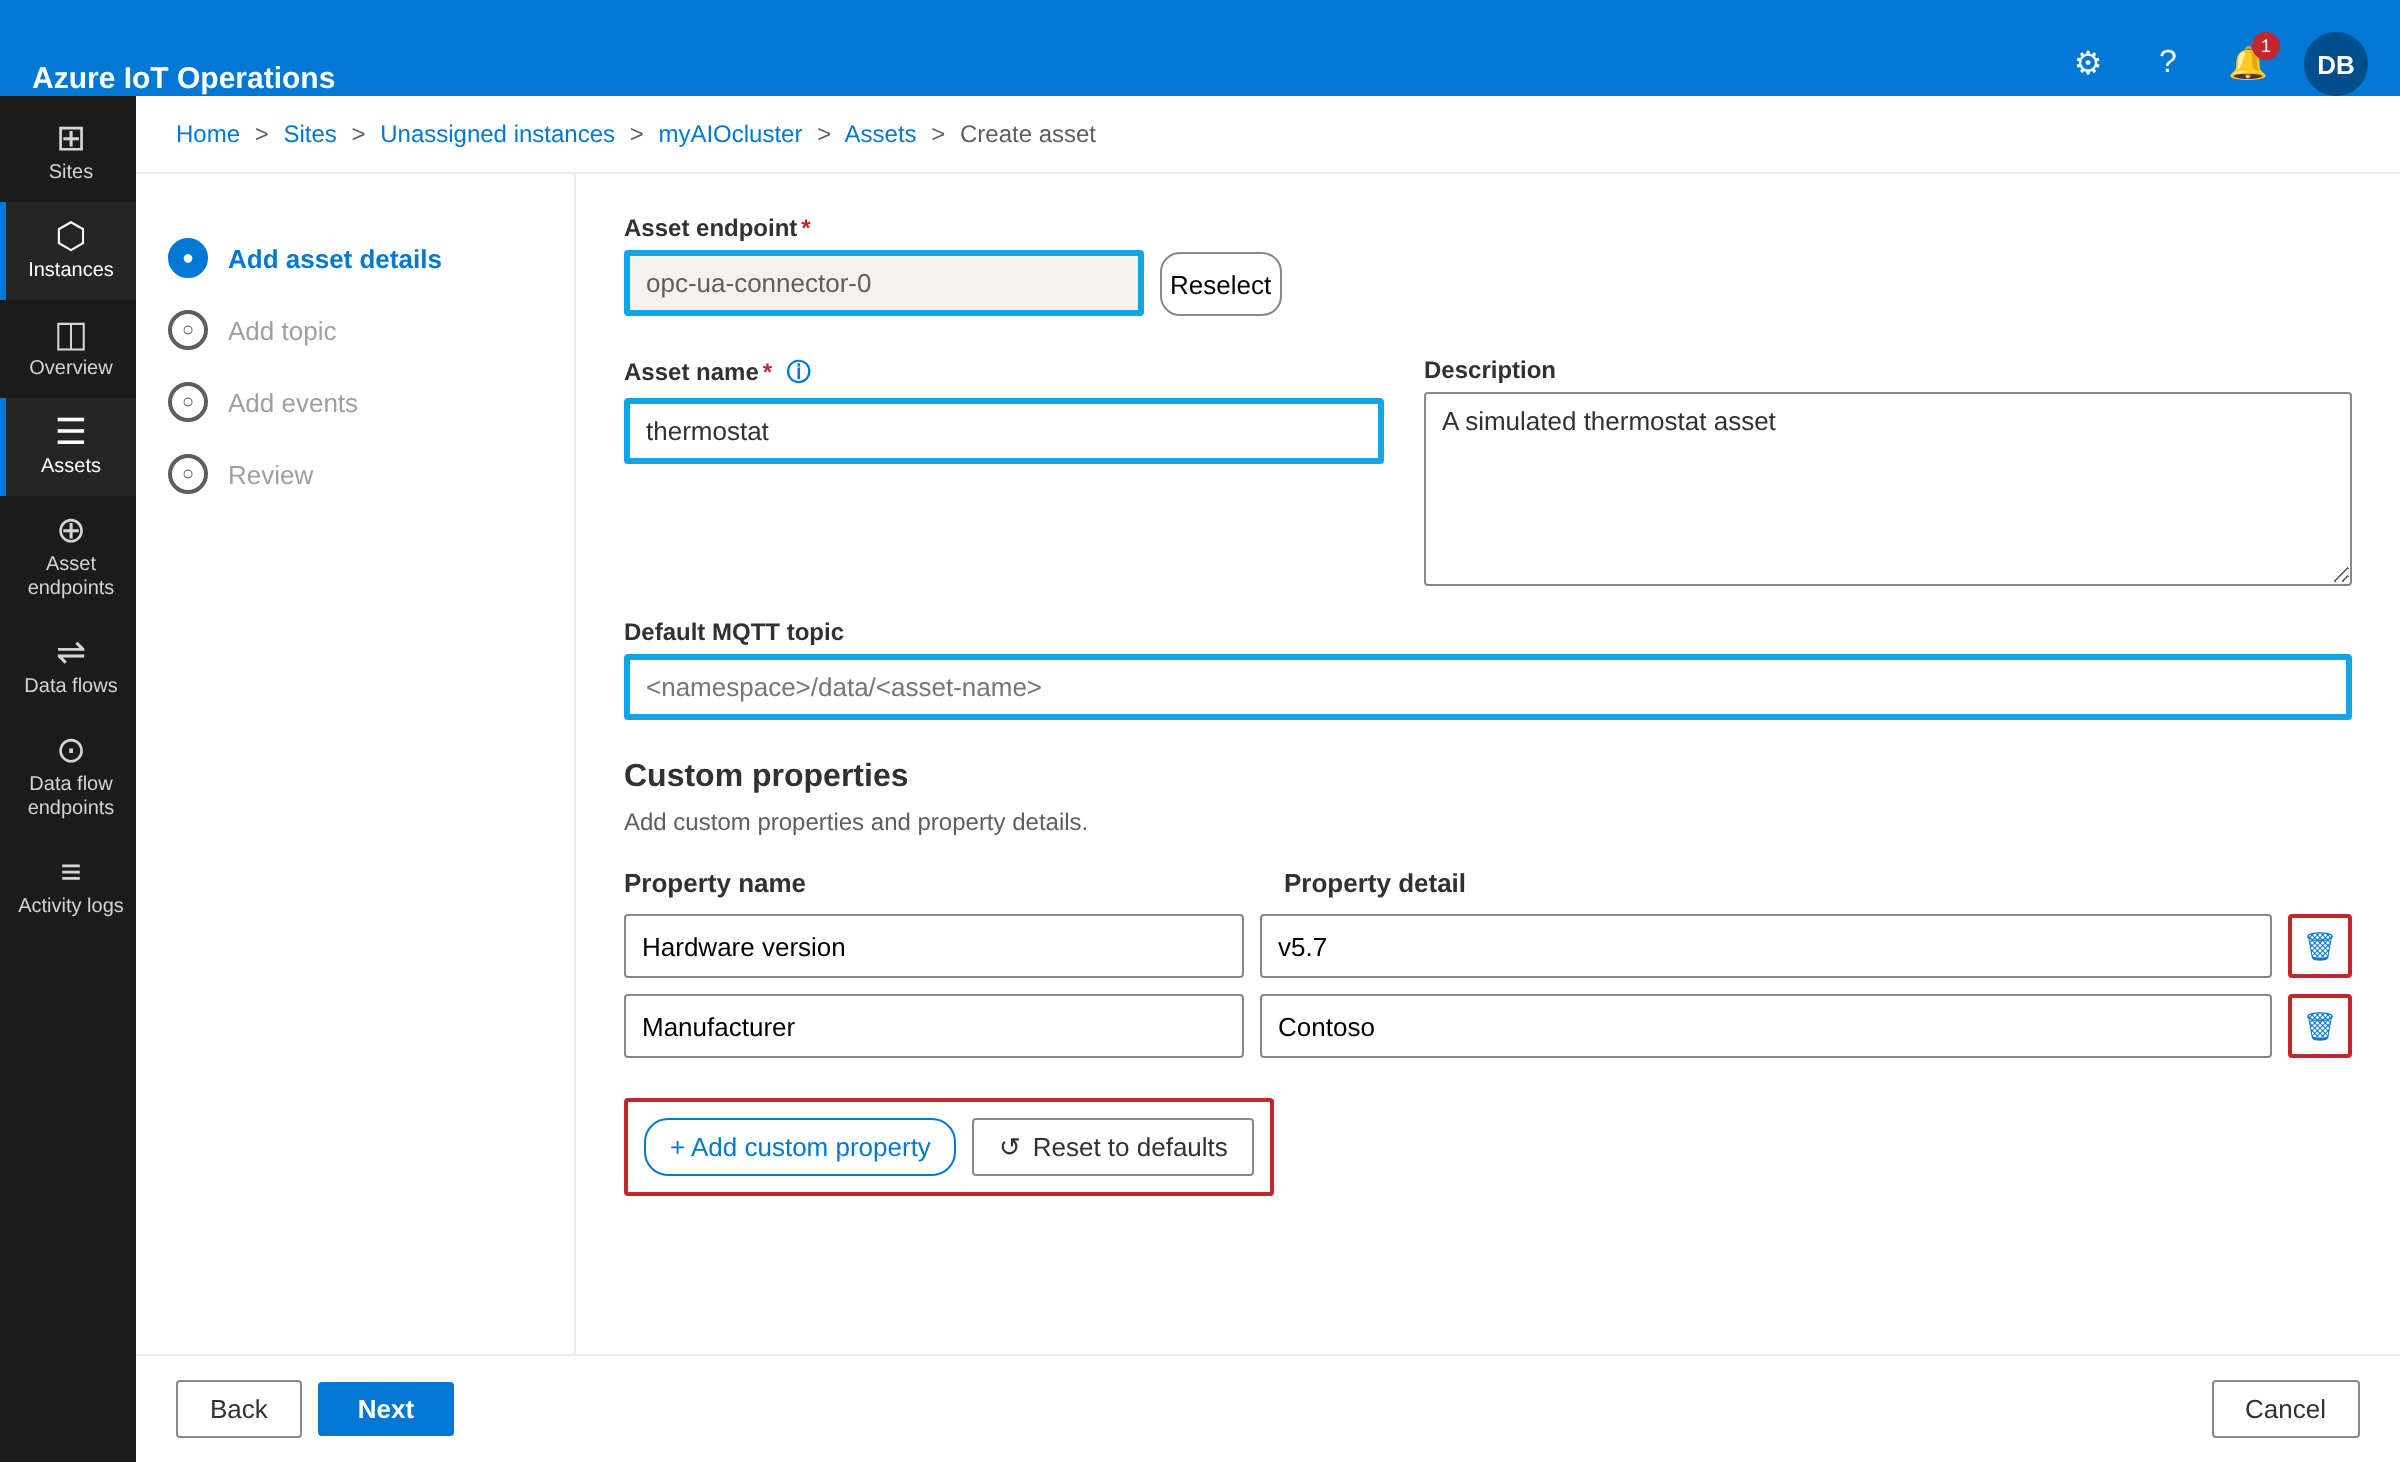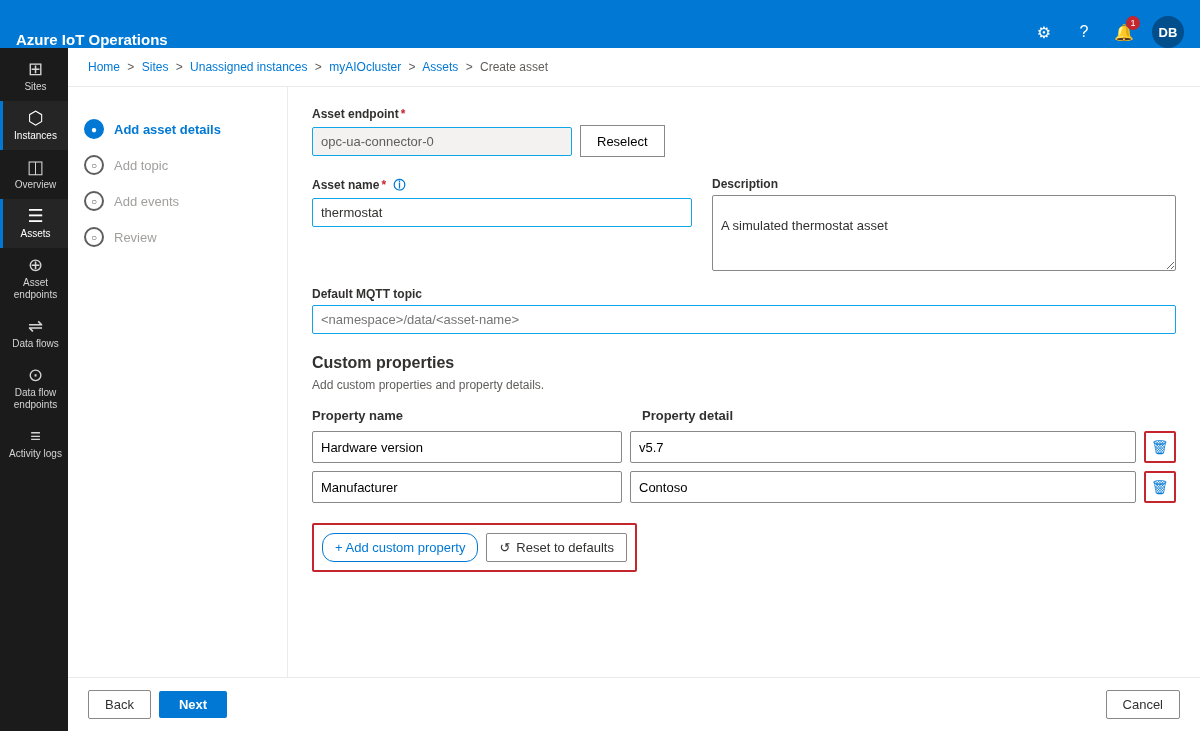--- a/index.html
+++ b/index.html
@@ -219,39 +219,39 @@
       color: #c4262e;
       margin-left: 2px;
     }
     .field-label .info-icon {
       margin-left: 4px;
       color: #0078d4;
       font-size: 12px;
     }
 
     .form-input {
-      border: 1px solid #0ea5e9;
+      border: 3px solid #0ea5e9;
       border-radius: 2px;
       padding: 6px 8px;
       font-size: 13px;
       font-family: inherit;
       color: #323130;
       background: white;
       outline: none;
     }
     .form-input.readonly { background: #f3f2f1; color: #605e5c; }
     .form-input.placeholder-style { color: #a19f9d; }
 
     .reselect-btn {
       border: 1px solid #8a8886;
       background: white;
-      padding: 6px 16px;
-      font-size: 13px;
-      cursor: pointer;
-      border-radius: 0;
+      padding: 6px 4px;
+      font-size: 13px;
+      cursor: pointer;
+      border-radius: 10px;
       margin-top: 18px;
       height: 32px;
       align-self: flex-end;
     }
 
     .asset-endpoint-row {
       display: flex;
       gap: 8px;
       align-items: center;
     }
@@ -400,25 +400,25 @@
       font-family: inherit;
     }
 
     
     .form-area::-webkit-scrollbar { width: 8px; }
     .form-area::-webkit-scrollbar-track { background: #f1f1f1; }
     .form-area::-webkit-scrollbar-thumb { background: #c8c6c4; border-radius: 4px; }
 
     .description-textarea {
       width: 100%;
-      height: 76px;
+      height: 97px;
       resize: vertical;
       border: 1px solid #8a8886;
       border-radius: 2px;
-      padding: 22px 8px;
+      padding: 6px 8px;
       font-size: 13px;
       font-family: inherit;
       color: #323130;
       outline: none;
     }
 
     .mqtt-input {
       width: 100%;
     }
   </style>

